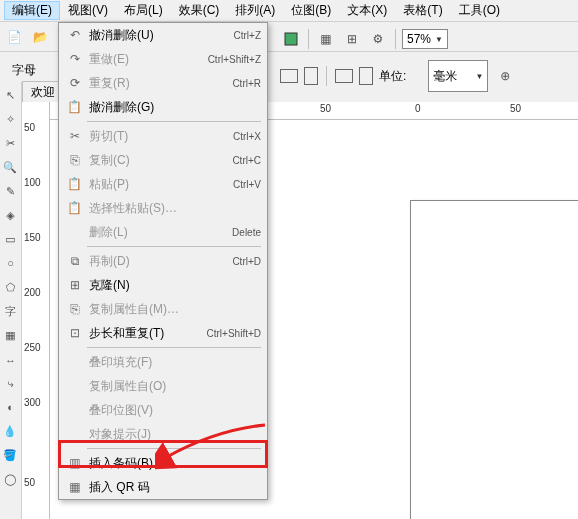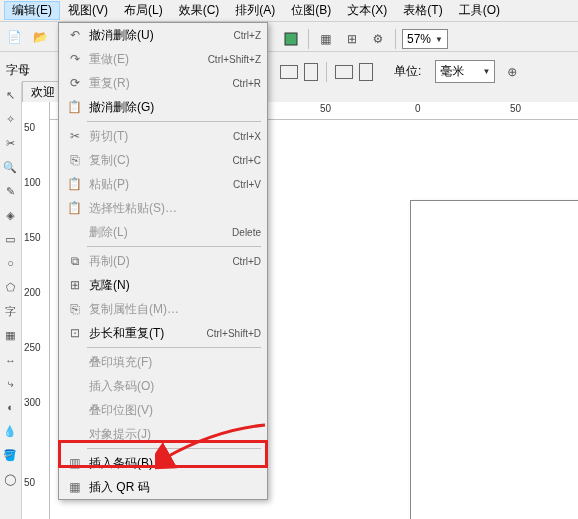--- a/index.html
+++ b/index.html
@@ -4,26 +4,26 @@
 <style>
 *{margin:0;padding:0;box-sizing:border-box;font-family:"Microsoft YaHei",Arial,sans-serif;font-size:12px}
 body{background:#f0f0f0;width:578px;height:519px;overflow:hidden;position:relative}
 .menubar{height:22px;background:#f0f0f0;border-bottom:1px solid #d0d0d0;display:flex;align-items:center;padding-left:4px}
 .menubar-item{padding:3px 8px;cursor:default}
 .menubar-item.active{background:#cce8ff;border:1px solid #99d1ff;padding:0 7px}
 .toolbar1{height:30px;background:#f0f0f0;border-bottom:1px solid #d0d0d0;display:flex;align-items:center;padding:0 4px;gap:4px}
 .tb-icon{width:22px;height:22px;display:flex;align-items:center;justify-content:center;color:#555}
 .tb-sep{width:1px;height:20px;background:#c0c0c0;margin:0 2px}
 .zoom-box{width:46px;height:20px;border:1px solid #888;background:#fff;display:flex;align-items:center;padding:0 4px}
-.unit-label{margin-left:15px}
-.unit-box{width:60px;height:23px;border:1px solid #888;background:#fff;display:flex;align-items:center;padding:0 4px;margin-left:8px}
+.unit-label{margin-left:0}
+.unit-box{width:60px;height:32px;border:1px solid #888;background:#fff;display:flex;align-items:center;padding:0 4px;margin-left:16px}
 .dd-arrow{margin-left:auto;font-size:8px;color:#333}
 .secondrow{position:absolute;left:280px;top:28px;display:flex;align-items:center;gap:4px}
 .secondrow2{position:absolute;left:280px;top:60px;display:flex;align-items:center;gap:6px}
-.left-label{position:absolute;left:6px;top:62px;font-size:12px}
+.left-label{position:absolute;left:12px;top:62px;font-size:12px}
 .left-toolbar{position:absolute;left:0;top:82px;width:22px;background:#f0f0f0;border-right:1px solid #d0d0d0;height:437px;display:flex;flex-direction:column;align-items:center;gap:6px;padding-top:4px}
 .lt-icon{width:18px;height:18px;display:flex;align-items:center;justify-content:center;color:#555;font-size:11px}
 .tab-area{position:absolute;left:22px;top:82px;height:20px;display:flex;align-items:center}
 .tab{padding:2px 8px;background:#f0f0f0;border:1px solid #c0c0c0;border-bottom:none}
 .ruler-v{position:absolute;left:22px;top:102px;width:28px;height:417px;background:#fff;border-right:1px solid #c0c0c0}
 .ruler-v .tick{position:absolute;left:2px;font-size:10px;color:#333}
 .ruler-h{position:absolute;left:50px;top:102px;right:0;height:18px;background:#fff;border-bottom:1px solid #c0c0c0}
 .ruler-h .tick{position:absolute;top:1px;font-size:10px;color:#333}
 .canvas{position:absolute;left:50px;top:120px;right:0;bottom:0;background:#fff}
 .page{position:absolute;left:360px;top:80px;width:260px;height:360px;background:#fff;border:1px solid #888;box-shadow:2px 2px 4px rgba(0,0,0,.2)}
@@ -202,21 +202,21 @@
       <span class="dd-text">步长和重复(T)</span>
       <span class="dd-short">Ctrl+Shift+D</span>
     </div>
   <div class="dd-sep"></div>
   <div class="dd-item disabled">
       <span class="dd-icon"></span>
       <span class="dd-text">叠印填充(F)</span>
     </div>
   <div class="dd-item disabled">
       <span class="dd-icon"></span>
-      <span class="dd-text">插入条码(O)</span>
+      <span class="dd-text">复制属性自(O)</span>
     </div>
   <div class="dd-item disabled">
       <span class="dd-icon"></span>
       <span class="dd-text">叠印位图(V)</span>
     </div>
   <div class="dd-item disabled">
       <span class="dd-icon"></span>
       <span class="dd-text">对象提示(J)</span>
     </div>
   <div class="dd-sep"></div>

